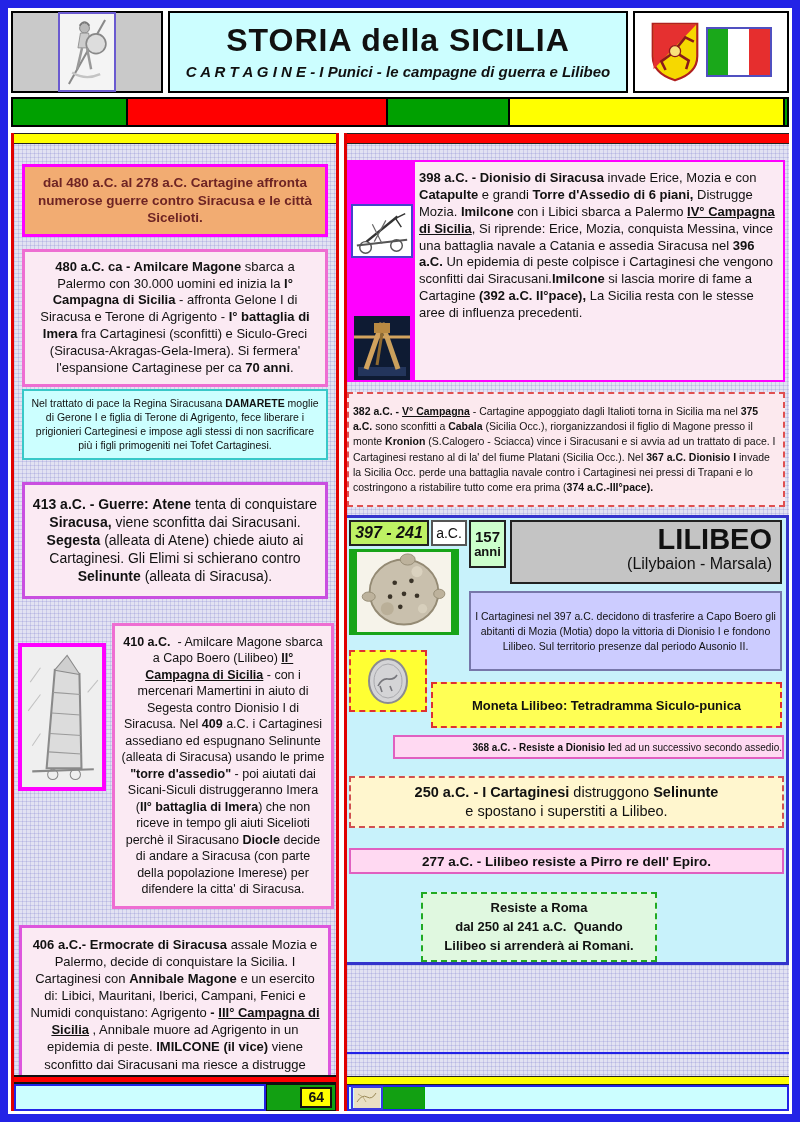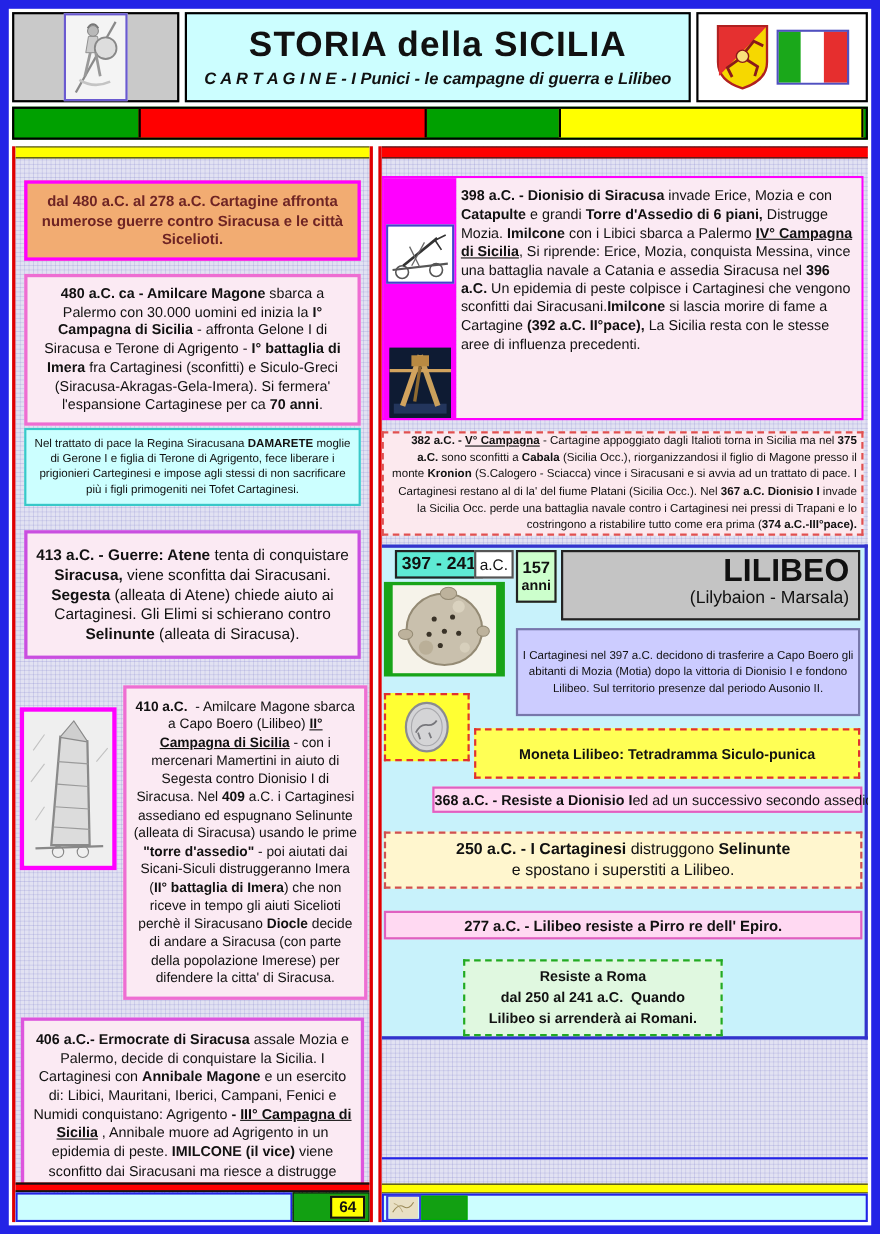--- a/index.html
+++ b/index.html
@@ -53,38 +53,38 @@
   .lfoot-cyan{flex:1;background:#ccfeff;border:2px solid #2323e6;}
   .lfoot-green{width:70px;background:#12a012;border:1px solid #111;display:flex;align-items:center;justify-content:flex-end;padding-right:3px;}
   .page-num{background:#ffff00;border:2px solid #111;font-weight:bold;font-size:14px;padding:0 6px;line-height:17px;}
 
   
   .block-398{display:flex;margin:16px 4px 0 0;border:2px solid #ff00ff;}
   .cat-strip{width:66px;min-width:66px;background:#ff00ff;display:flex;flex-direction:column;align-items:center;}
   .cat-sketch-frame{margin-top:42px;background:#fff;border:2px solid #4444cc;line-height:0;}
   .cat-model-frame{margin-top:58px;background:#0e1b33;line-height:0;}
   .block-398-text{flex:1;background:#fbeaf3;padding:8px 4px;font-size:13px;text-align:left;line-height:1.3;}
-  .block-382{margin:10px 4px 0 0;background:#fce9ee;border:2px dashed #e05050;padding:0 4px;font-size:10.5px;text-align:right;line-height:1.45;}
+  .block-382{margin:10px 4px 0 0;background:#fce9ee;border:2px dashed #e05050;padding:10px 4px;font-size:10.5px;text-align:left;line-height:1.45;}
 
   
   .lilibeo{margin:8px 0 0 0;height:450px;background:#c8f2fb;border:3px solid #3333cc;border-left:none;position:relative;}
   .ll{position:absolute;}
-  .years-box{left:12px;top:2px;width:80px;height:26px;background:#5eead4;border:2px solid #222;font-weight:bold;font-size:16px;display:flex;align-items:center;justify-content:center;}
+  .years-box{left:2px;top:2px;width:80px;height:26px;background:#bef264;border:2px solid #222;font-weight:bold;font-size:16px;display:flex;align-items:center;justify-content:center;font-style:italic;}
   .ac-box{left:84px;top:2px;width:36px;height:26px;background:#fff;border:2px solid #555;font-size:14px;display:flex;align-items:center;justify-content:center;}
   .dur-box{left:122px;top:2px;width:37px;height:48px;background:#ccffcc;border:2px solid #222;font-weight:bold;display:flex;flex-direction:column;align-items:center;justify-content:center;line-height:1.1;}
   .dur-box .v{font-size:15px;} .dur-box .u{font-size:13px;}
   .title-box{left:163px;top:2px;right:4px;height:64px;background:#c4c4c4;border:2px solid #222;text-align:right;padding:2px 8px 0 0;}
   .lilibeo-title{font-size:29px;font-weight:bold;line-height:1.05;}
   .lilibeo-sub{font-size:16px;line-height:1.1;}
   .artifact-box{left:2px;top:31px;width:110px;height:86px;background:#18a418;display:flex;align-items:center;justify-content:center;}
   .artifact-photo{background:#f6f3ea;line-height:0;padding:1px;}
   .founding-box{left:122px;top:73px;right:4px;height:80px;background:#ccccff;border:2px solid #7777aa;font-size:10.5px;text-align:center;display:flex;align-items:center;justify-content:center;padding:2px 4px;line-height:1.4;}
   .coin-box{left:2px;top:132px;width:78px;height:62px;background:#ffff33;border:2px dashed #e03030;display:flex;align-items:center;justify-content:center;}
   .moneta-strip{left:84px;top:164px;right:4px;height:46px;background:#ffff55;border:2px dashed #e03030;font-weight:bold;font-size:13px;display:flex;align-items:center;justify-content:center;white-space:nowrap;}
-  .strip-368{left:2px;top:217px;right:2px;height:24px;background:#ffd9f2;border:2px solid #e060c0;font-size:13px;display:flex;align-items:center;justify-content:flex-start;white-space:nowrap;margin-left:44px;}
+  .strip-368{left:2px;top:217px;right:2px;height:24px;background:#ffd9f2;border:2px solid #e060c0;font-size:10px;display:flex;align-items:center;justify-content:flex-end;white-space:nowrap;margin-left:44px;}
   .box-250{left:2px;top:258px;right:2px;height:52px;background:#fff6ce;border:2px dashed #d05050;font-size:14.5px;text-align:center;display:flex;align-items:center;justify-content:center;line-height:1.35;}
   .strip-277{left:2px;top:330px;right:2px;height:26px;background:#ffd9f2;border:2px solid #e060c0;font-size:13.5px;font-weight:bold;display:flex;align-items:center;justify-content:center;white-space:nowrap;}
   .roma-box{left:74px;top:374px;width:236px;height:70px;background:#e0f8e0;border:2px dashed #22aa22;font-size:13px;font-weight:bold;text-align:center;display:flex;align-items:center;justify-content:center;line-height:1.45;}
 
   
   .rfooter{position:absolute;left:0;right:0;bottom:0;}
   .rfoot-lav{height:24px;border-top:2px solid #2323e6;}
   .rfoot-yellow{height:9px;background:#ffff00;border-top:1px solid #222;border-bottom:1px solid #222;}
   .rfoot-bar{height:26px;background:#ccfeff;border:2px solid #2323e6;display:flex;align-items:center;}
   .map-frame{margin-left:2px;border:2px solid #3a3ae0;line-height:0;}

